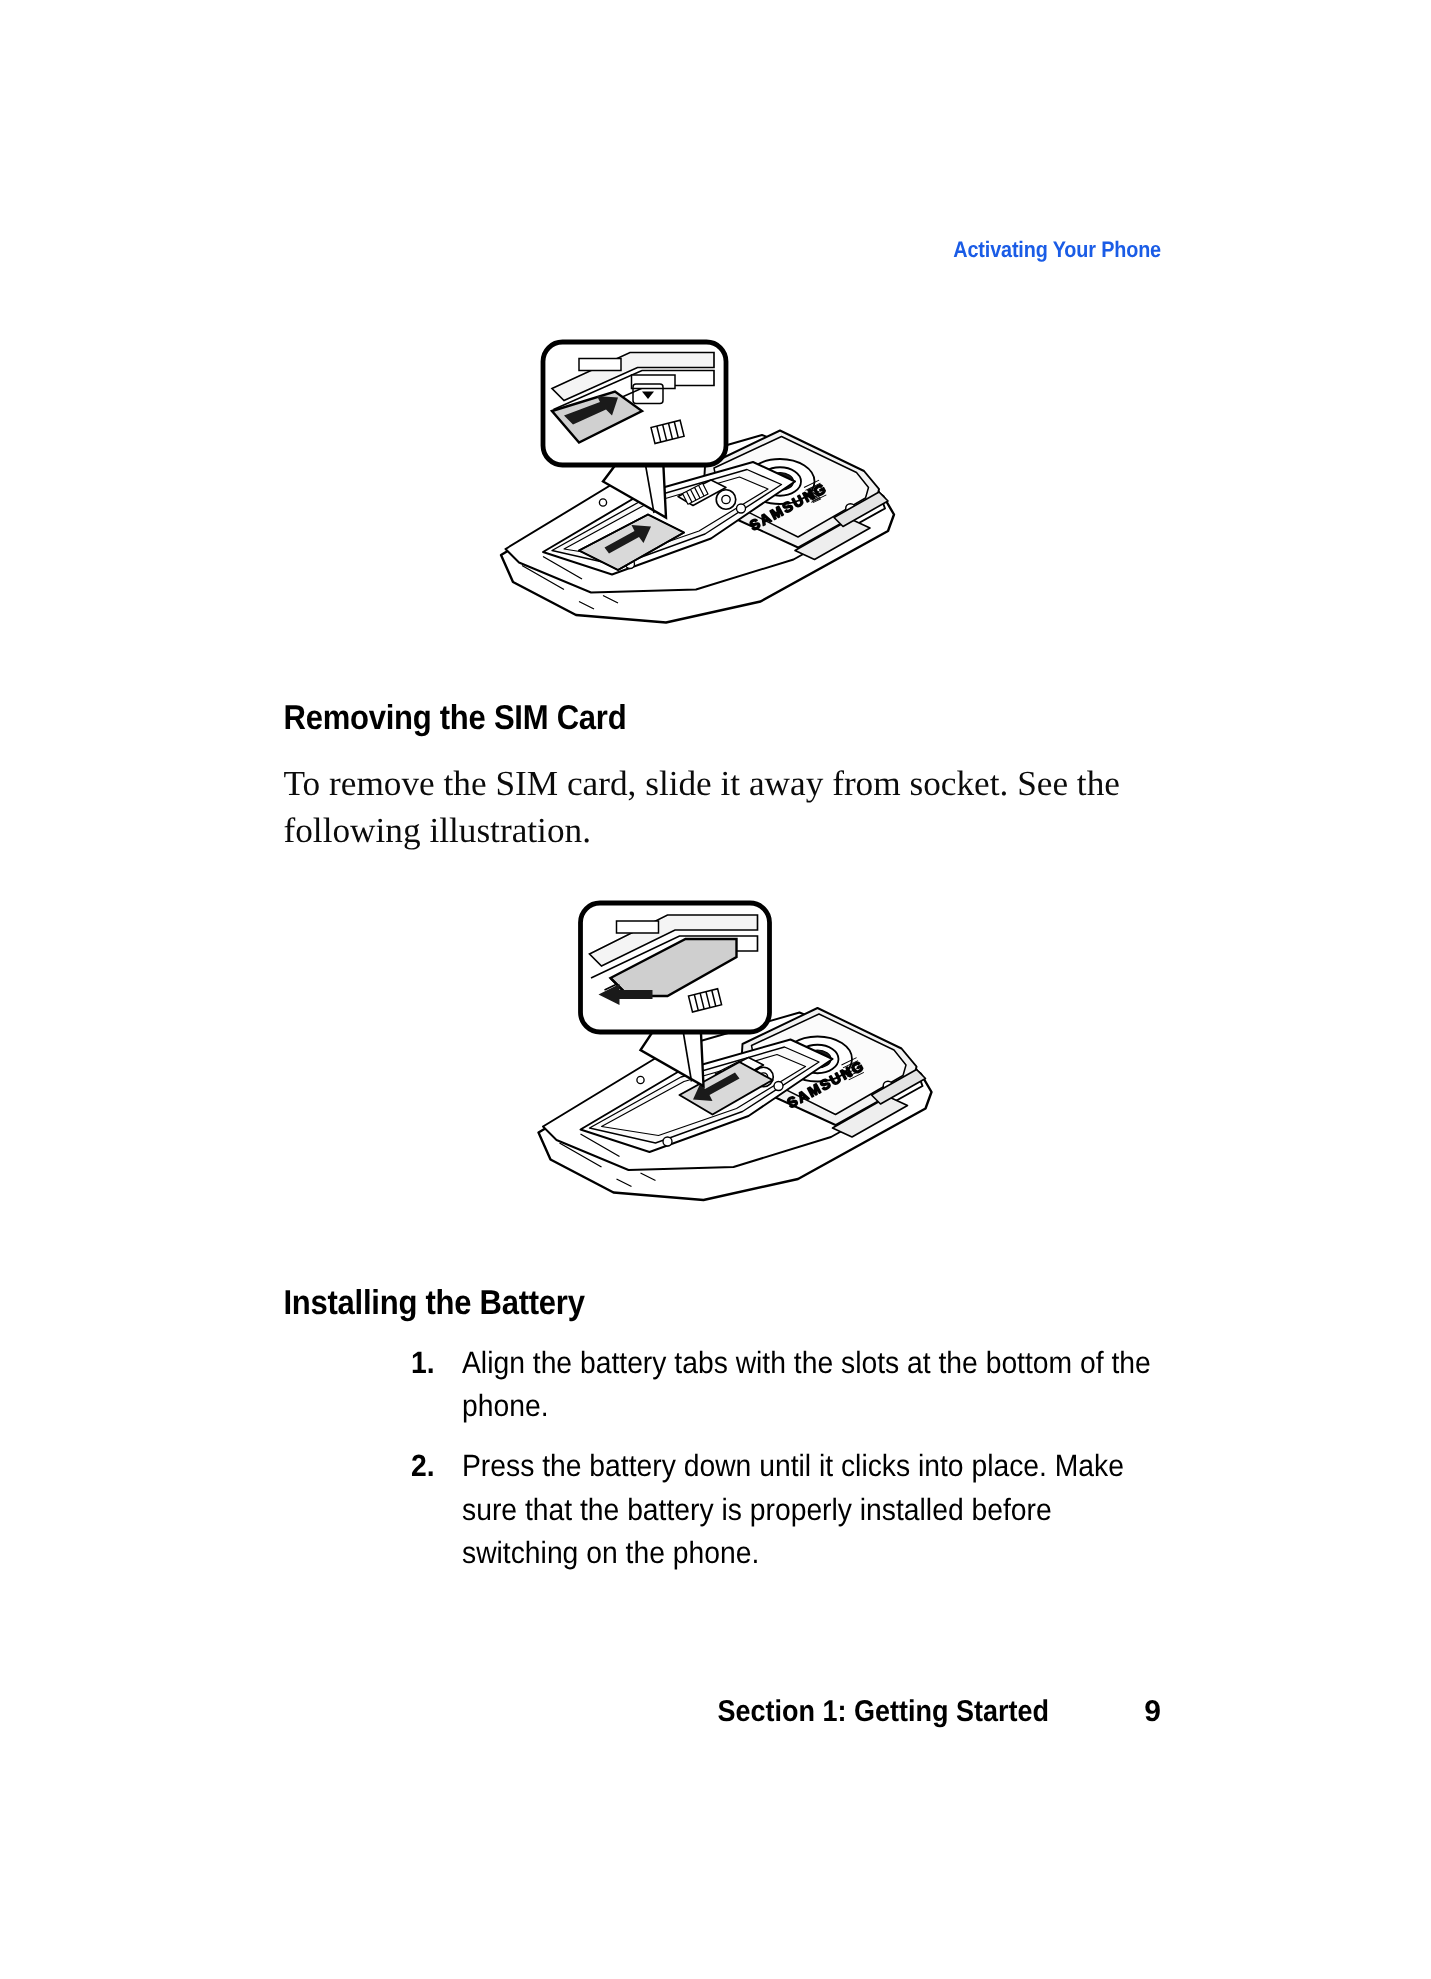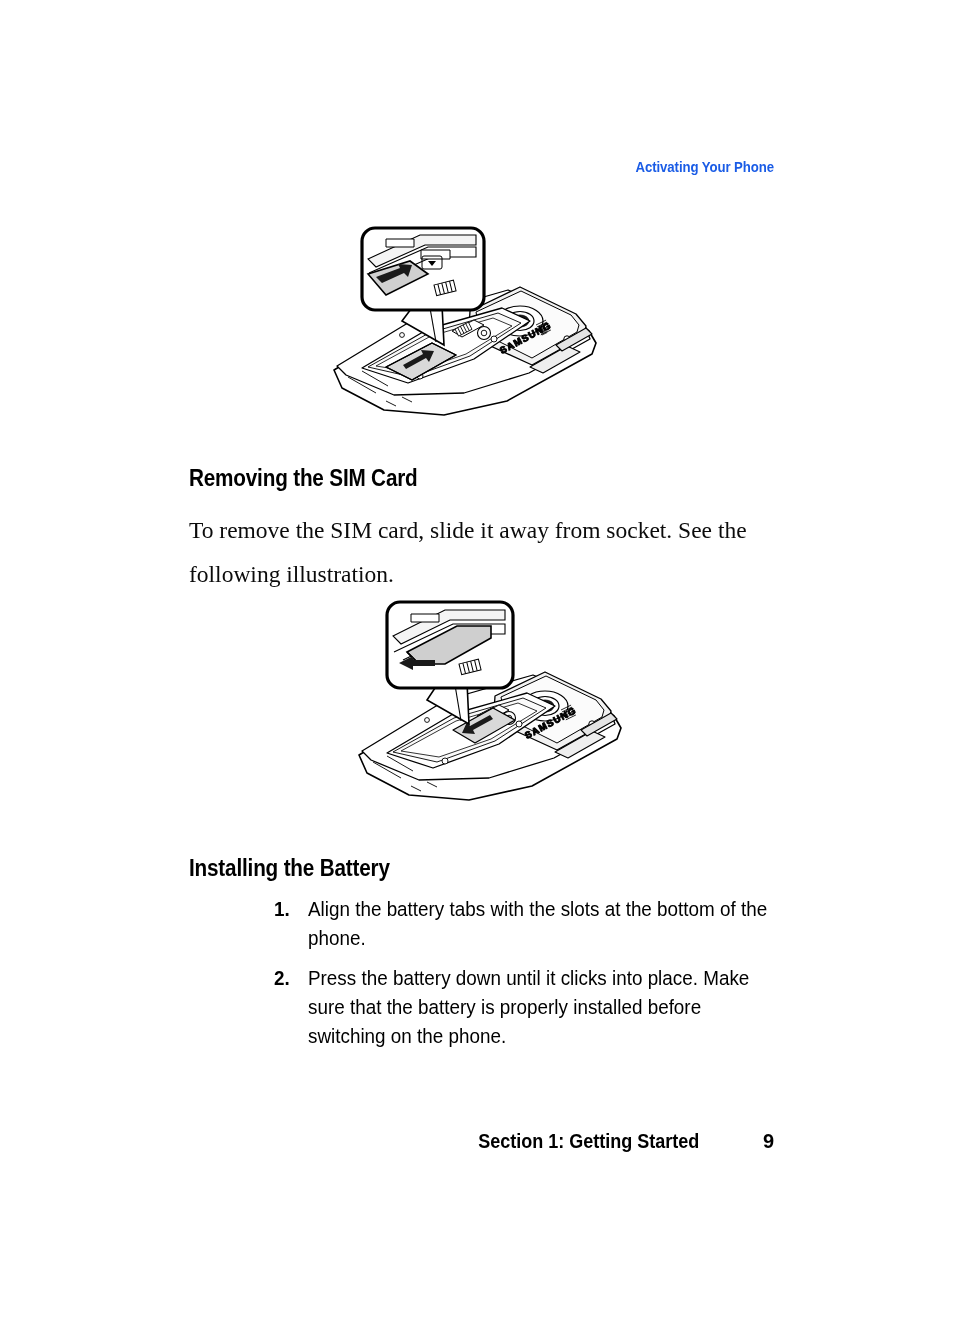--- a/index.html
+++ b/index.html
@@ -78,21 +78,21 @@
   #heading-installing-battery { top: 836px; }
 
   
   .body-paragraph {
     position: absolute;
     left: 165px;
     top: 484px;
     width: 580px;
     font-family: "Liberation Serif", serif;
     font-size: 23.5px;
-    line-height: 44px;
+    line-height: 31px;
     color: #0b0b0b;
   }
 
   
   .numbered-list {
     position: absolute;
     left: 210px;
     top: 873px;
     width: 540px;
     font-family: "Liberation Sans", sans-serif;

